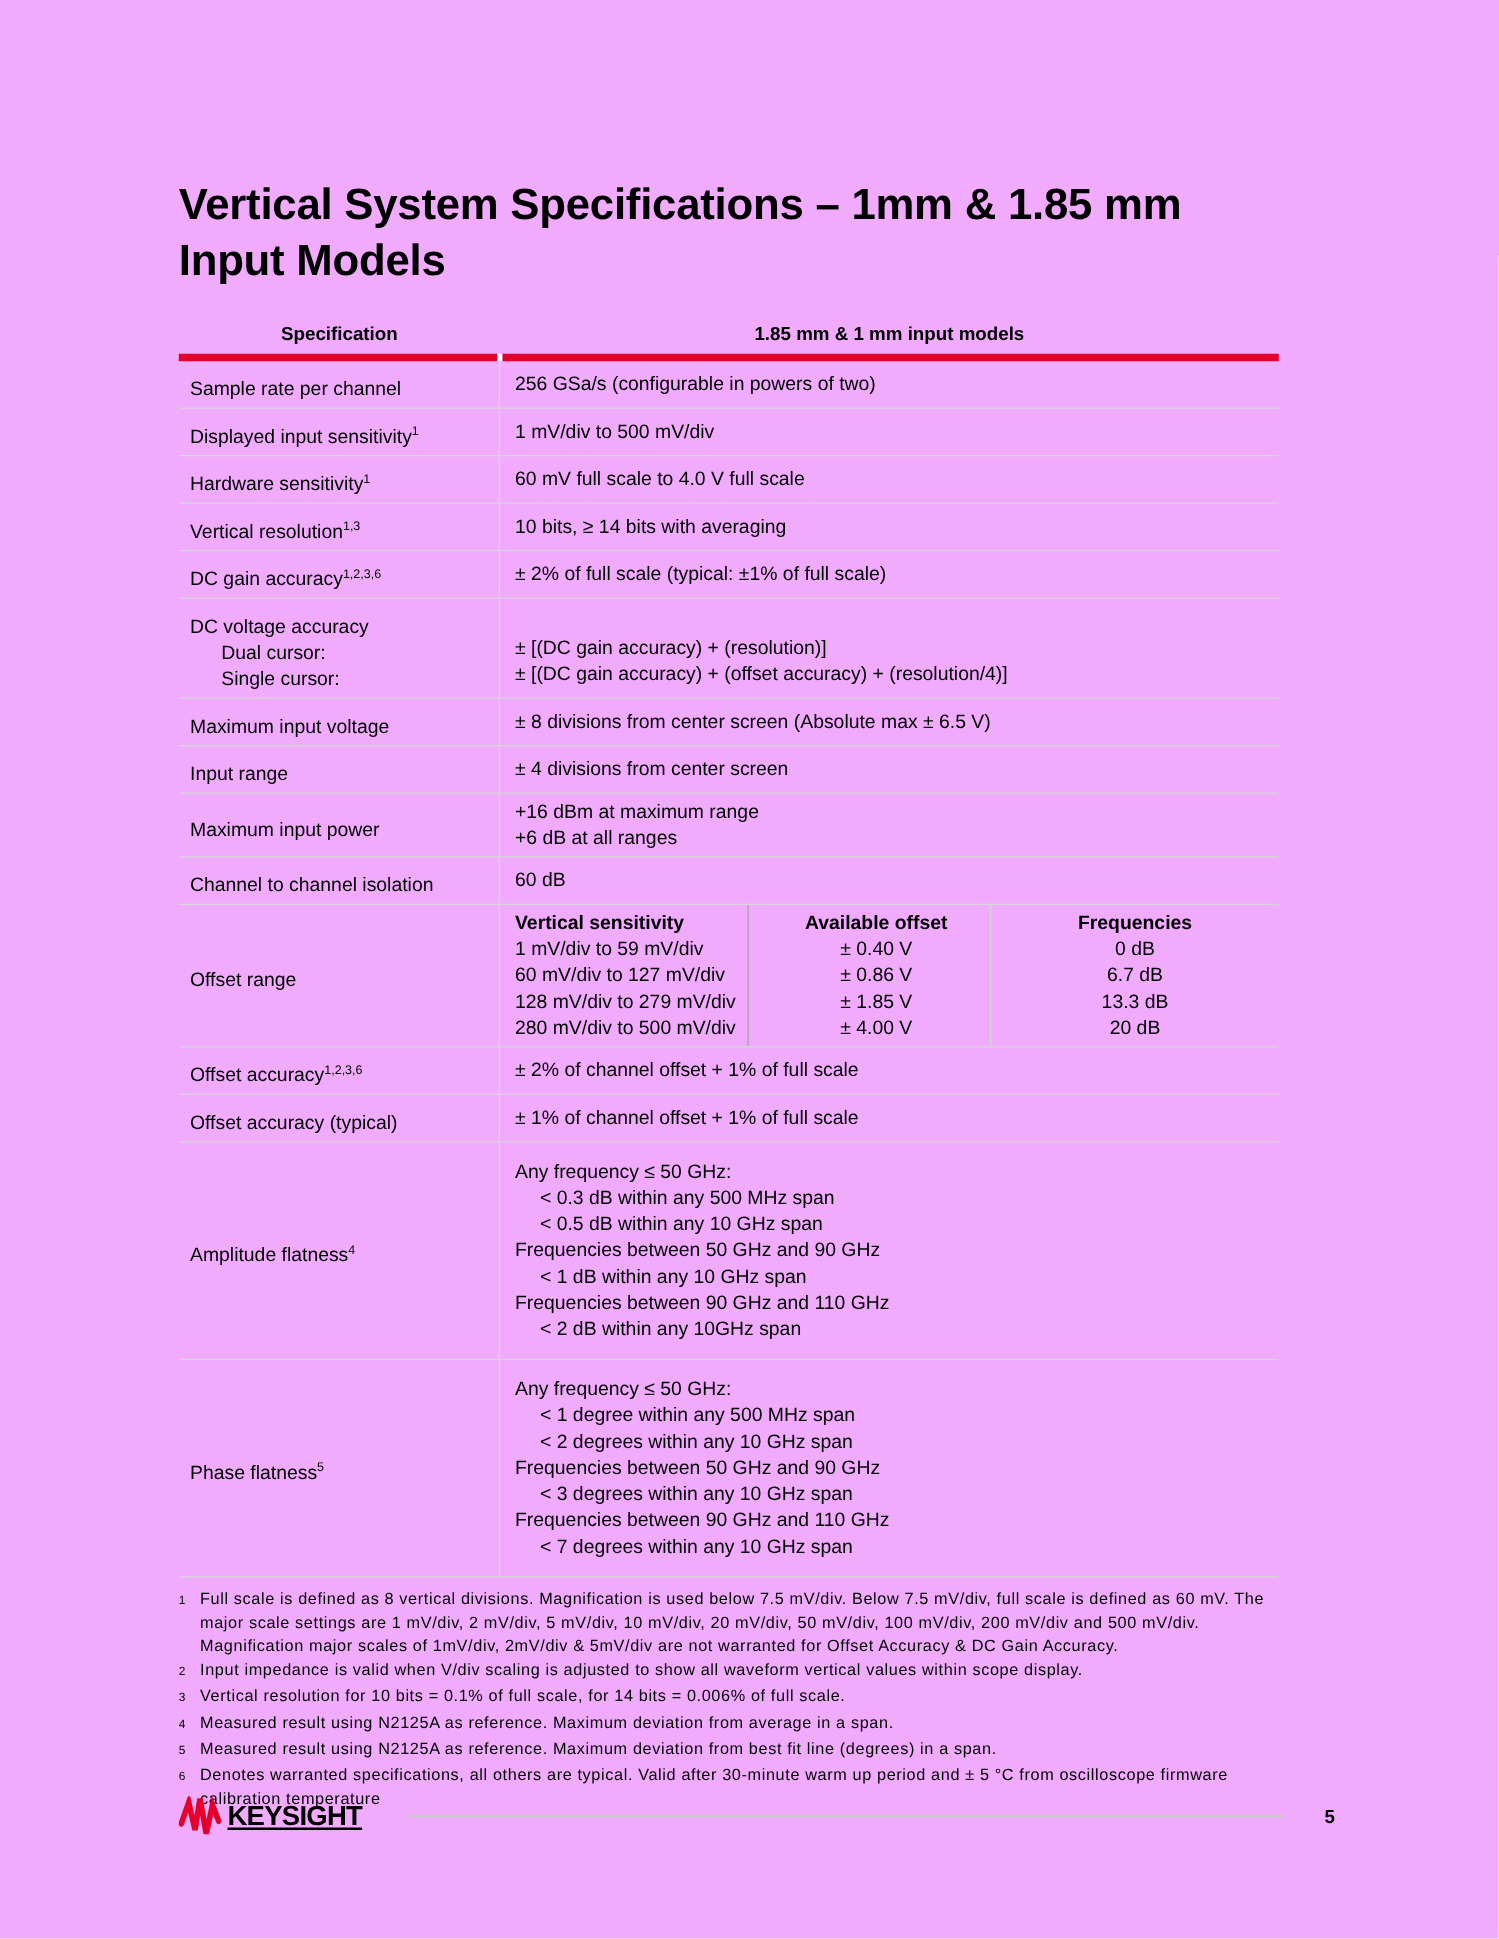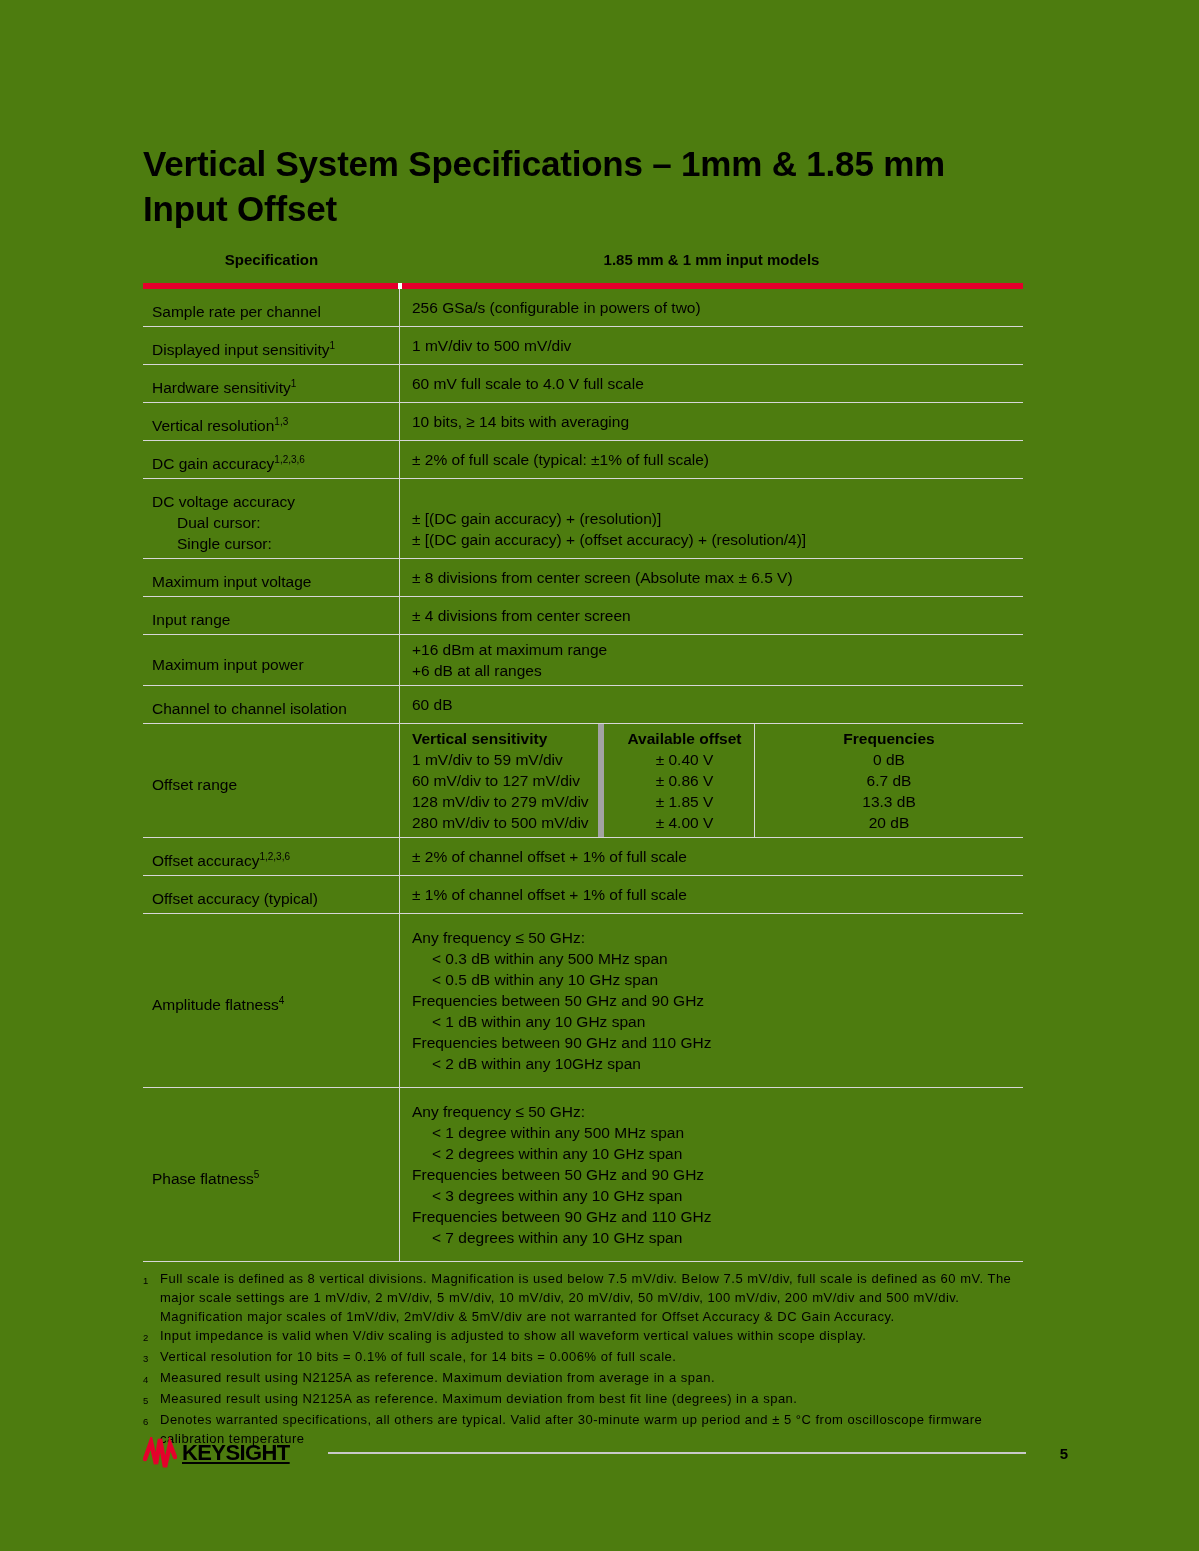--- a/index.html
+++ b/index.html
@@ -1,22 +1,22 @@
 <!DOCTYPE html>
 <html><head>
 <meta charset="utf-8">
 <style>
   html, body { margin:0; padding:0; background:#ffffff; }
   body { font-family:"Liberation Sans","DejaVu Sans",sans-serif; color:#000; }
-  .page { position:relative; width:1199px; height:1551px; background:#4d7c0f; overflow:hidden; }
+  .page { position:relative; width:1199px; height:1551px; background:#f0abfc; overflow:hidden; }
   .content { position:absolute; left:143px; top:141px; width:880px; }
 
   .title { font-size:35px; font-weight:bold; line-height:45px; letter-spacing:-0.2px; }
 
-  .table-header { display:flex; align-items:flex-start; height:32px; margin-top:20px;
+  .table-header { display:flex; align-items:center; height:32px; margin-top:20px;
                   font-weight:bold; font-size:15px; }
   .th-spec { width:257px; text-align:center; }
   .th-val  { flex:1; text-align:center; }
 
   .red-bar { display:flex; height:6px; }
   .red-seg1 { width:255px; background:#e4002b; }
   .red-gap  { width:4px; background:#fff; }
   .red-seg2 { flex:1; background:#e4002b; }
 
   .tbody { font-size:15.5px; line-height:21px; }
@@ -27,21 +27,21 @@
   .cell-value { flex:1; box-sizing:border-box; padding:4px 12px; }
   .row.tall .cell-value { padding-top:13px; padding-bottom:13px; }
   .indent  { padding-left:25px; }
   .indent2 { padding-left:20px; }
   sup.fn-ref { font-size:10px; line-height:0; vertical-align:6px; }
 
   .cell-value.nopad { padding:0; align-self:stretch; }
   .subtable { display:flex; height:100%; box-sizing:border-box; }
   .subcol { box-sizing:border-box; padding:4px 0; }
   .subcol-0 { width:198px; padding-left:12px; }
-  .subcol-1 { width:157px; border-left:6px solid #a3a3a3; border-right:1px solid #d7d7d7;padding-left:11px; }
+  .subcol-1 { width:195px; border-left:1px solid #a3a3a3; border-right:1px solid #d7d7d7;padding-left:11px; }
   .subcol-2 { flex:1; }
   .align-center { text-align:center; }
   .subhead { font-weight:bold; }
 
   .footnotes { margin-top:7px; width:902px; font-size:13px; line-height:19px;
                letter-spacing:0.5px; }
   .footnote { display:flex; }
   .fn-num  { width:17px; flex:none; font-size:9.5px; padding-top:2px; }
   .fn-text { flex:1; }
 
@@ -54,21 +54,21 @@
   .page-num { font-size:15px; font-weight:bold; }
 </style>
 </head>
 <body>
 
 <div class="page">
   <div class="content">
 
     <div class="title">
       <div>Vertical System Specifications – 1mm &amp; 1.85 mm</div>
-      <div>Input Offset</div>
+      <div>Input Models</div>
     </div>
 
     <div class="table-header">
       <div class="th-spec">Specification</div>
       <div class="th-val">1.85 mm &amp; 1 mm input models</div>
     </div>
 
     <div class="red-bar">
       <div class="red-seg1" style="background: rgb(228, 0, 43);"></div>
       <div class="red-gap"></div>

